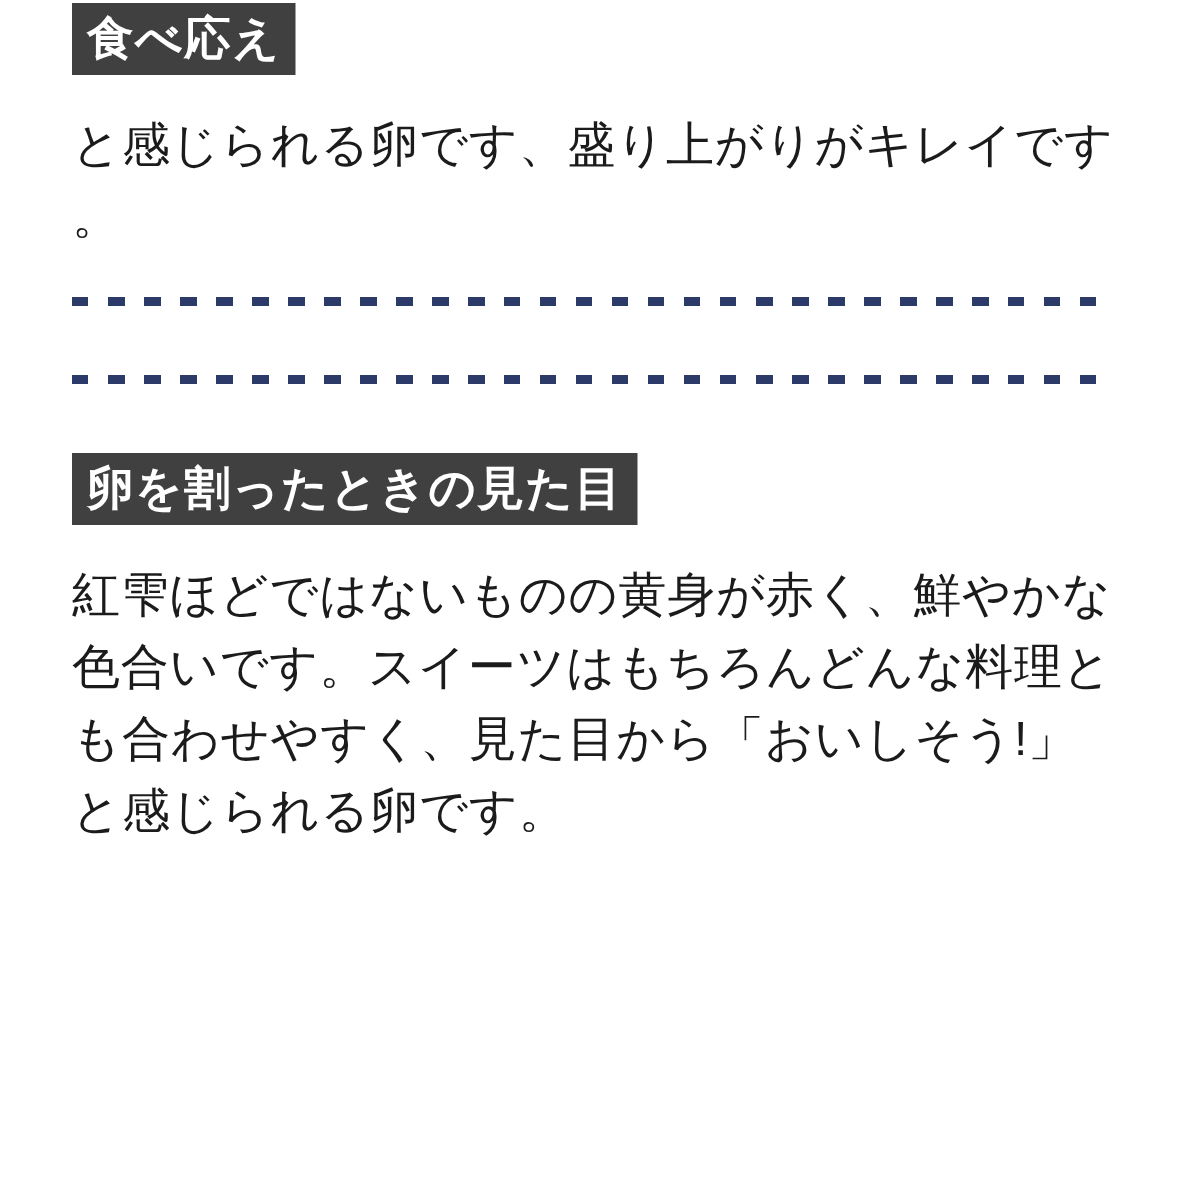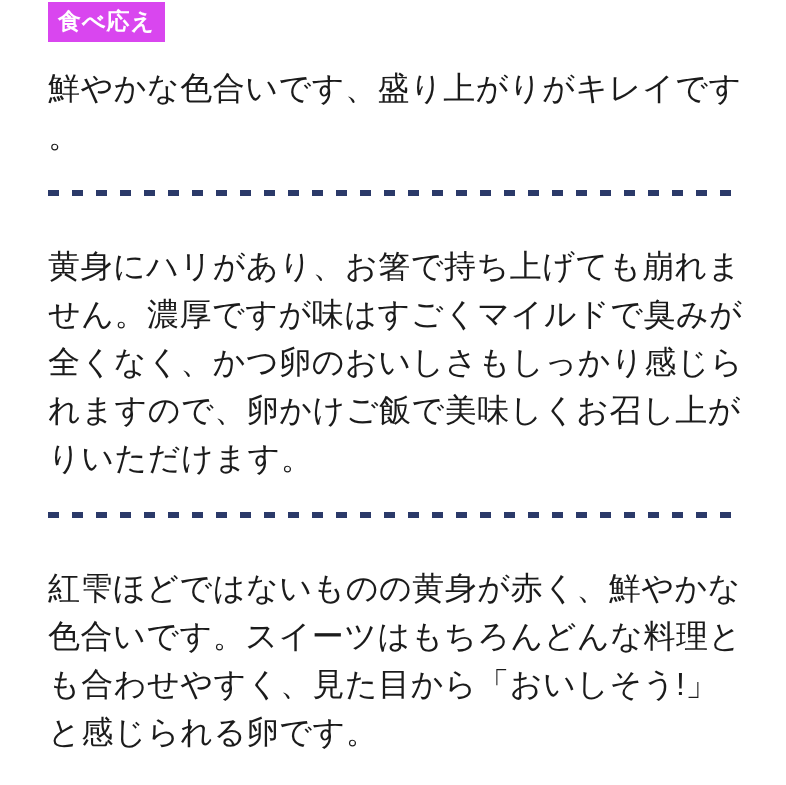--- a/index.html
+++ b/index.html
@@ -19,23 +19,23 @@
     box-sizing: border-box;
     width: 786px;
     padding: 2px 40px 0 48px;
   }
   .section {
     margin: 0;
   }
   .badge {
     display: inline-block;
     margin: 0;
-    background: #d946ef;
+    background: #404040;
     color: #ffffff;
-    font-size: 23px;
+    font-size: 31px;
     font-weight: bold;
     line-height: 1.0;
     padding: 8px 10px 9px 10px;
     letter-spacing: 1px;
   }
   .body-text {
     margin: 22px 0 30px 0;
     font-size: 32px;
     line-height: 48px;
     letter-spacing: 0.5px;
@@ -55,26 +55,26 @@
     );
   }
 </style>
 </head>
 <body>
 
 <main class="doc">
 
   <section class="section">
     <h2 class="badge">食べ応え</h2>
-    <p class="body-text">鮮やかな色合いです、盛り上がりがキレイです。</p>
+    <p class="body-text">と感じられる卵です、盛り上がりがキレイです。</p>
     <div class="divider"></div>
   </section>
 
   <section class="section">
-    <p class="body-text">黄身にハリがあり、お箸で持ち上げても崩れません。濃厚ですが味はすごくマイルドで臭みが全くなく、かつ卵のおいしさもしっかり感じられますので、卵かけご飯で美味しくお召し上がりいただけます。</p>
     <div class="divider"></div>
   </section>
 
   <section class="section">
+    <h2 class="badge">卵を割ったときの見た目</h2>
     <p class="body-text">紅雫ほどではないものの黄身が赤く、鮮やかな色合いです。スイーツはもちろんどんな料理とも合わせやすく、見た目から「おいしそう!」と感じられる卵です。</p>
   </section>
 
 </main>
 
 </body></html>

